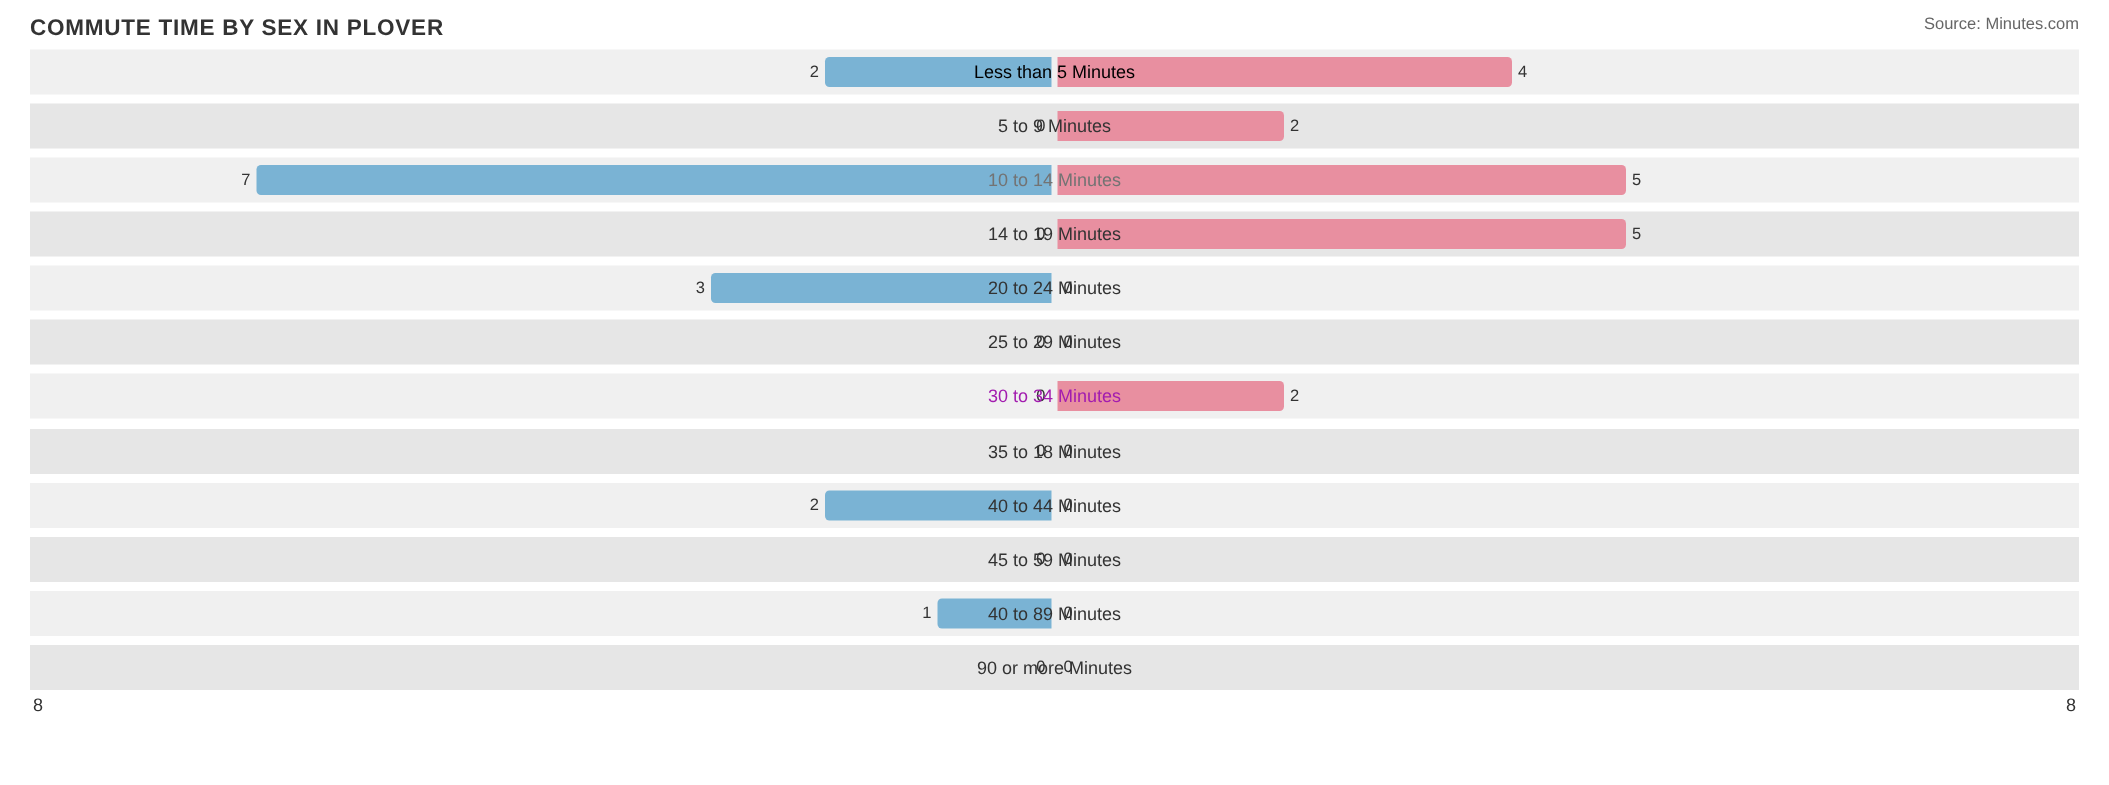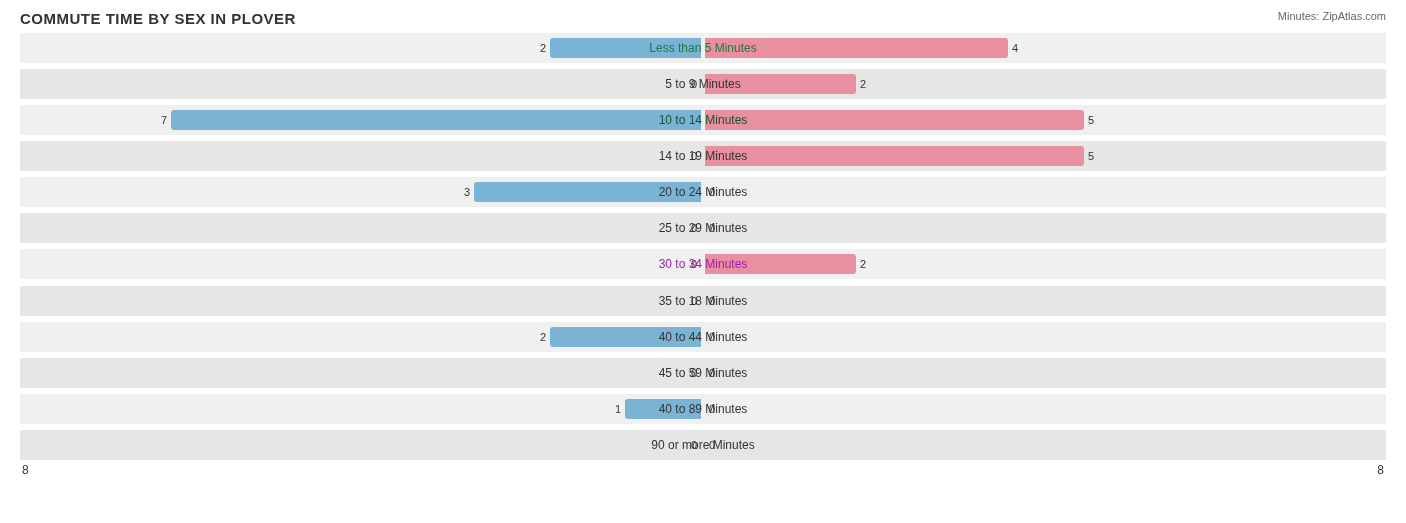--- a/index.html
+++ b/index.html
@@ -64,29 +64,29 @@
       color: #333;
       padding: 0 2px;
       margin-top: 2px;
     }
   </style>
 </head>
 <body>
 
 <div class="chart-container">
   <div class="chart-title">COMMUTE TIME BY SEX IN PLOVER</div>
-  <div class="source-text">Minutes: ZipAtlas.com</div>
+  <div class="source-text">Source: Minutes.com</div>
 
   <div class="chart-area" id="chart-area">
   <div style="display: flex; align-items: center; height: 30px; background: rgb(240, 240, 240); margin-bottom: 1px; position: relative; width: 100%;">
         <div style="width: 50%; display: flex; align-items: center; justify-content: flex-end; height: 100%; padding-right: 2px;">
           <span style="font-size: 11px; color: rgb(51, 51, 51); margin-right: 4px; min-width: 10px; text-align: right;">2</span>
           <div style="background: rgb(122, 179, 212); height: 20px; border-radius: 3px 0px 0px 3px; width: 151px; min-width: 2px;"></div>
         </div>
-        <div style="position: absolute; left: 50%; transform: translateX(-50%); font-size: 12px; color: #15803d; white-space: nowrap; z-index: 2; text-align: center; pointer-events: none;">Less than 5 Minutes</div>
+        <div style="position: absolute; left: 50%; transform: translateX(-50%); font-size: 12px; color: #000000; white-space: nowrap; z-index: 2; text-align: center; pointer-events: none;">Less than 5 Minutes</div>
         <div style="width: 50%; display: flex; align-items: center; height: 100%; padding-left: 2px;">
           <div style="background: rgb(232, 143, 160); height: 20px; border-radius: 0px 3px 3px 0px; width: 303px; min-width: 2px;"></div>
           <span style="font-size: 11px; color: rgb(51, 51, 51); margin-left: 4px; min-width: 10px;">4</span>
         </div>
       </div>
       <div style="display: flex; align-items: center; height: 30px; background: rgb(230, 230, 230); margin-bottom: 1px; position: relative; width: 100%;">
         <div style="width: 50%; display: flex; align-items: center; justify-content: flex-end; height: 100%; padding-right: 2px;">
           <span style="font-size: 11px; color: rgb(51, 51, 51); margin-right: 4px; min-width: 10px; text-align: right;">0</span>
           <div style="background: rgb(122, 179, 212); height: 20px; border-radius: 3px 0px 0px 3px; width: 0px; min-width: 0px;"></div>
         </div>
@@ -94,21 +94,21 @@
         <div style="width: 50%; display: flex; align-items: center; height: 100%; padding-left: 2px;">
           <div style="background: rgb(232, 143, 160); height: 20px; border-radius: 0px 3px 3px 0px; width: 151px; min-width: 2px;"></div>
           <span style="font-size: 11px; color: rgb(51, 51, 51); margin-left: 4px; min-width: 10px;">2</span>
         </div>
       </div>
       <div style="display: flex; align-items: center; height: 30px; background: rgb(240, 240, 240); margin-bottom: 1px; position: relative; width: 100%;">
         <div style="width: 50%; display: flex; align-items: center; justify-content: flex-end; height: 100%; padding-right: 2px;">
           <span style="font-size: 11px; color: rgb(51, 51, 51); margin-right: 4px; min-width: 10px; text-align: right;">7</span>
           <div style="background: rgb(122, 179, 212); height: 20px; border-radius: 3px 0px 0px 3px; width: 530px; min-width: 2px;"></div>
         </div>
-        <div style="position: absolute; left: 50%; transform: translateX(-50%); font-size: 12px; color: #14532d; white-space: nowrap; z-index: 2; text-align: center; pointer-events: none;">10 to 14 Minutes</div>
+        <div style="position: absolute; left: 50%; transform: translateX(-50%); font-size: 12px; color: #737373; white-space: nowrap; z-index: 2; text-align: center; pointer-events: none;">10 to 14 Minutes</div>
         <div style="width: 50%; display: flex; align-items: center; height: 100%; padding-left: 2px;">
           <div style="background: rgb(232, 143, 160); height: 20px; border-radius: 0px 3px 3px 0px; width: 379px; min-width: 2px;"></div>
           <span style="font-size: 11px; color: rgb(51, 51, 51); margin-left: 4px; min-width: 10px;">5</span>
         </div>
       </div>
       <div style="display: flex; align-items: center; height: 30px; background: rgb(230, 230, 230); margin-bottom: 1px; position: relative; width: 100%;">
         <div style="width: 50%; display: flex; align-items: center; justify-content: flex-end; height: 100%; padding-right: 2px;">
           <span style="font-size: 11px; color: rgb(51, 51, 51); margin-right: 4px; min-width: 10px; text-align: right;">0</span>
           <div style="background: rgb(122, 179, 212); height: 20px; border-radius: 3px 0px 0px 3px; width: 0px; min-width: 0px;"></div>
         </div>

